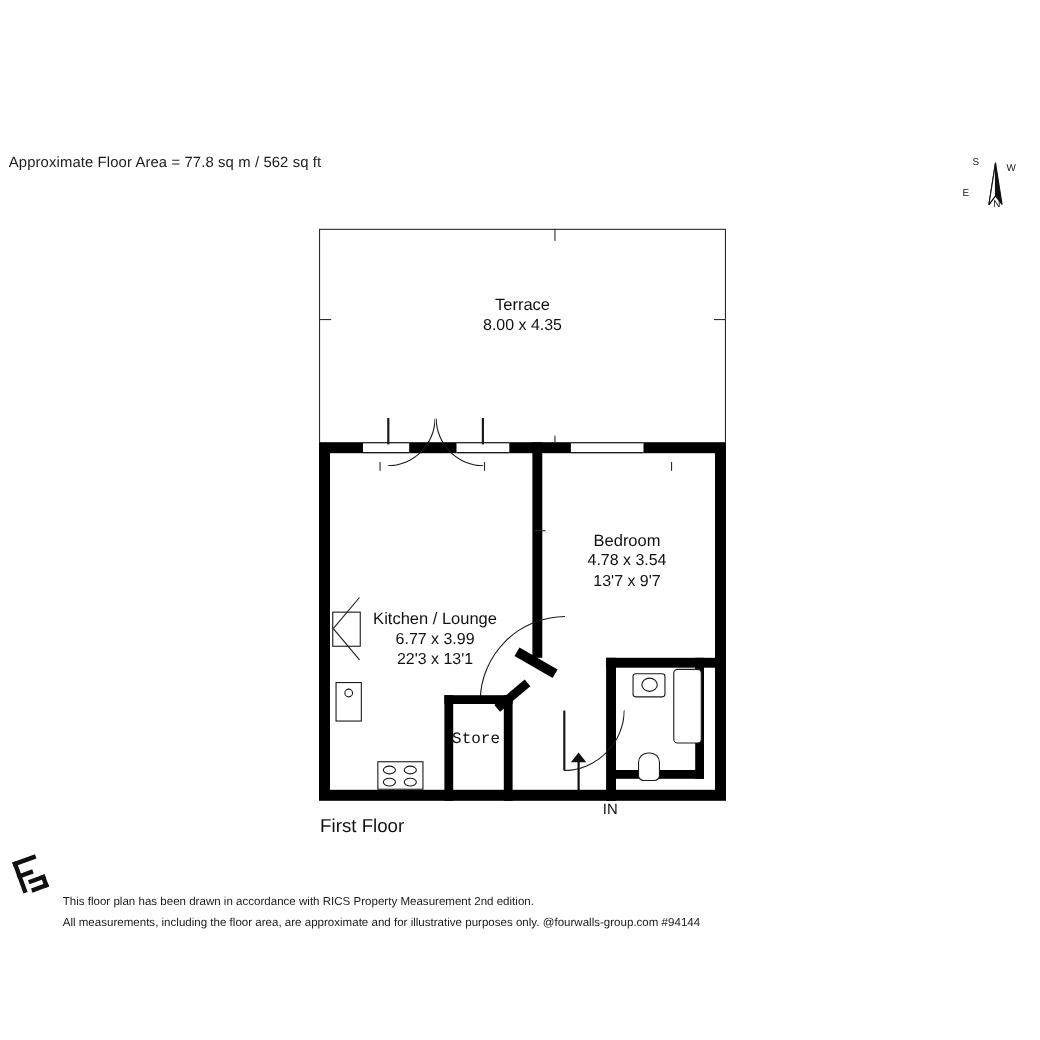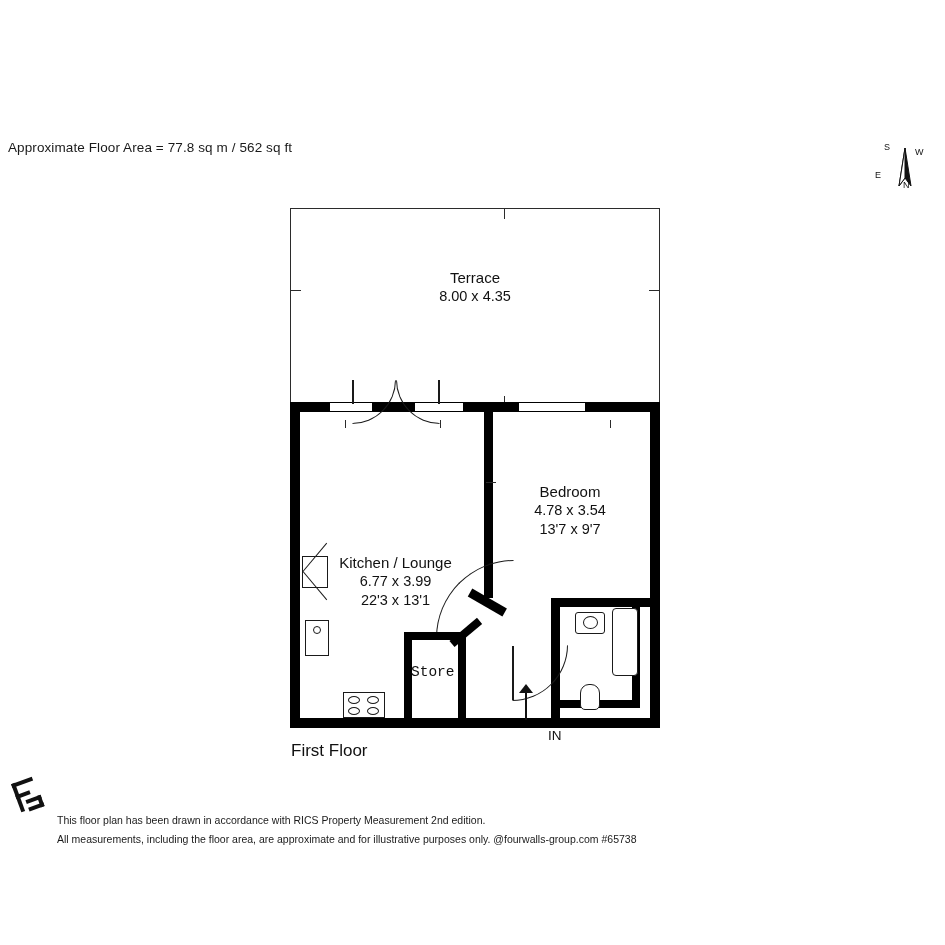--- a/index.html
+++ b/index.html
@@ -401,14 +401,14 @@
       <rect x="6" y="6" width="4" height="30"></rect>
       <rect x="6" y="18" width="15" height="4"></rect>
       <rect x="14" y="26" width="16" height="4"></rect>
       <rect x="26" y="26" width="4" height="12"></rect>
       <rect x="14" y="34" width="16" height="4"></rect>
     </g>
   </svg>
 </div>
 <div class="footer">
   <div>This floor plan has been drawn in accordance with RICS Property Measurement 2nd edition.</div>
-  <div>All measurements, including the floor area, are approximate and for illustrative purposes only. @fourwalls-group.com #65738</div>
+  <div>All measurements, including the floor area, are approximate and for illustrative purposes only. @fourwalls-group.com #94144</div>
 </div>
 
 </body></html>

